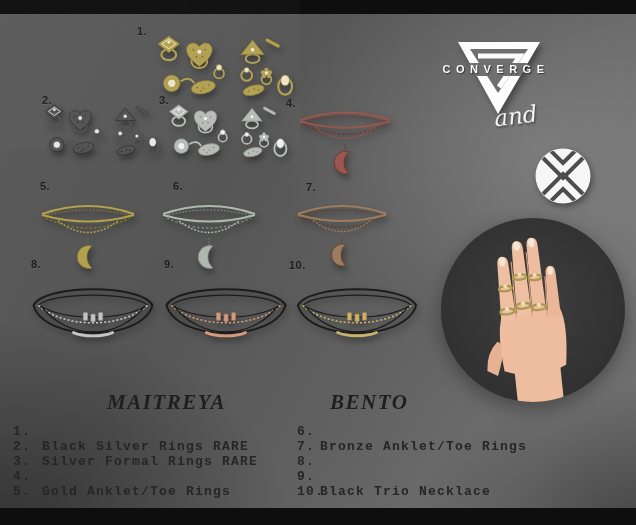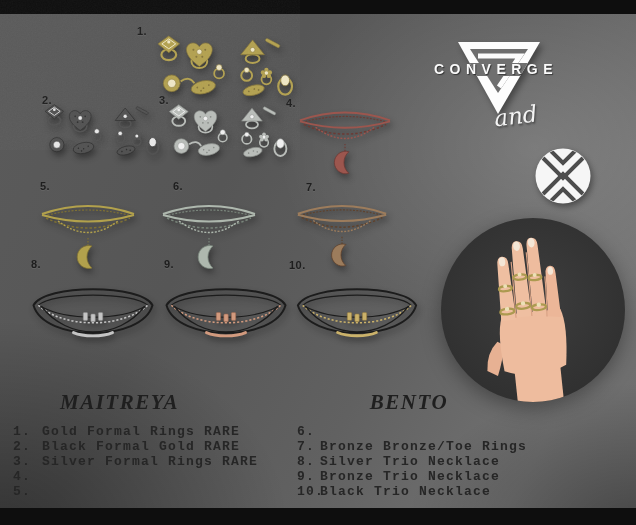--- a/index.html
+++ b/index.html
@@ -32,37 +32,37 @@
   .metal-silvank{--m:#aeb8ae;--md:#79857b;--gem:#f0f0f0;}
   .metal-bronze {--m:#9c7c5c;--md:#5f422c;--gem:#e7d7c2;}
   .neck-silver  {--m:#c4c4c4;--md:#8a8a8a;}
   .neck-rose    {--m:#d29a7e;--md:#9a6650;}
   .neck-gold    {--m:#cbb26a;--md:#94793c;}
 
   
   .converge-wrap{position:absolute;left:436px;top:36px;width:120px;height:84px;z-index:6;}
   .converge-wrap svg{filter:drop-shadow(3px 4px 3px rgba(0,0,0,.38));}
   .converge-text{position:absolute;left:-14px;top:27px;width:148px;height:13px;
-    text-align:center;font-size:14px;font-weight:700;letter-spacing:5.5px;
+    text-align:center;font-size:11px;font-weight:700;letter-spacing:5.5px;
     color:#fbfbfb;text-shadow:1px 1px 1px rgba(0,0,0,.5);line-height:13px;}
   .and-script{position:absolute;left:494px;top:100px;width:90px;z-index:6;
     font-family:"DejaVu Serif","Liberation Serif",serif;font-style:italic;
     font-size:23px;color:#f4f4f4;transform:rotate(-7deg);
     text-shadow:1px 2px 2px rgba(0,0,0,.4);}
   .x-wrap{position:absolute;left:533px;top:146px;width:60px;height:60px;z-index:6;}
   .x-wrap svg{filter:drop-shadow(2px 3px 3px rgba(0,0,0,.4));}
   .hand-wrap{position:absolute;left:439px;top:216px;width:188px;height:188px;z-index:6;}
   .hand-wrap svg{filter:drop-shadow(0 6px 10px rgba(0,0,0,.35));}
 
   
   .col-title{position:absolute;z-index:7;color:#1f1f1f;
     font-family:"Liberation Serif",serif;font-style:italic;font-weight:700;
     font-size:21px;letter-spacing:1.5px;}
-  .col-title.left{left:60px;top:390px;width:166px;text-align:left;}
-  .col-title.right{left:330px;top:390px;width:158px;text-align:center;}
+  .col-title.left{left:60px;top:390px;width:166px;text-align:right;}
+  .col-title.right{left:330px;top:390px;width:158px;text-align:left;}
   .list{position:absolute;z-index:7;font-family:"Liberation Mono",monospace;
     font-size:13px;letter-spacing:1.2px;color:#262626;font-weight:700;}
   .list.left{left:13px;top:425px;}
   .list.right{left:297px;top:425px;}
   .list-row{display:flex;height:14.9px;line-height:14.9px;white-space:nowrap;}
   .list.left  .num{width:29px;flex:none;}
   .list.right .num{width:23px;flex:none;}
 </style>
 </head>
 <body>
@@ -287,53 +287,51 @@
       </g>
     </svg>
   </div>
 
   <div class="col-title left">MAITREYA</div>
   <div class="col-title right">BENTO</div>
 
   <div class="list left">
     <div class="list-row">
         <span class="num">1.</span>
-        <span class="label">Gold Formal Rings RARE</span>
       </div>
     <div class="list-row">
         <span class="num">2.</span>
-        <span class="label">Black Formal Gold RARE</span>
+        <span class="label">Black Silver Rings RARE</span>
       </div>
     <div class="list-row">
         <span class="num">3.</span>
         <span class="label">Silver Formal Rings RARE</span>
       </div>
     <div class="list-row">
         <span class="num">4.</span>
       </div>
     <div class="list-row">
         <span class="num">5.</span>
+        <span class="label">Gold Anklet/Toe Rings</span>
       </div>
   </div>
 
   <div class="list right">
     <div class="list-row">
         <span class="num">6.</span>
       </div>
     <div class="list-row">
         <span class="num">7.</span>
-        <span class="label">Bronze Bronze/Toe Rings</span>
+        <span class="label">Bronze Anklet/Toe Rings</span>
       </div>
     <div class="list-row">
         <span class="num">8.</span>
-        <span class="label">Silver Trio Necklace</span>
       </div>
     <div class="list-row">
         <span class="num">9.</span>
-        <span class="label">Bronze Trio Necklace</span>
       </div>
     <div class="list-row">
         <span class="num">10.</span>
         <span class="label">Black Trio Necklace</span>
       </div>
   </div>
 
   <svg class="noise">
     <filter id="grain">
         <feTurbulence type="fractalNoise" baseFrequency="0.8" numOctaves="2"></feTurbulence>

